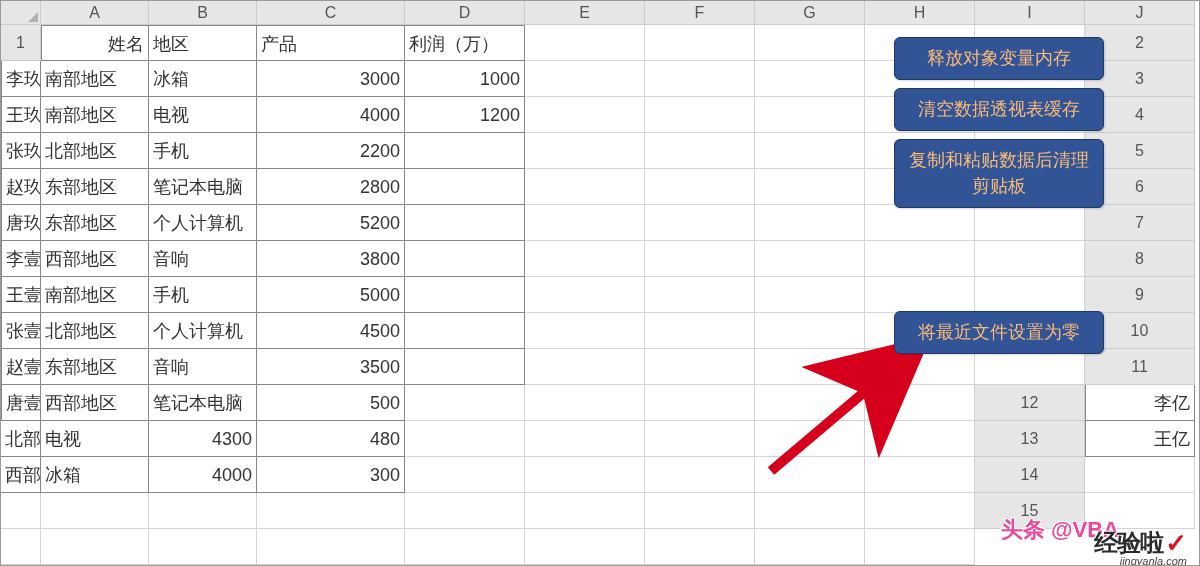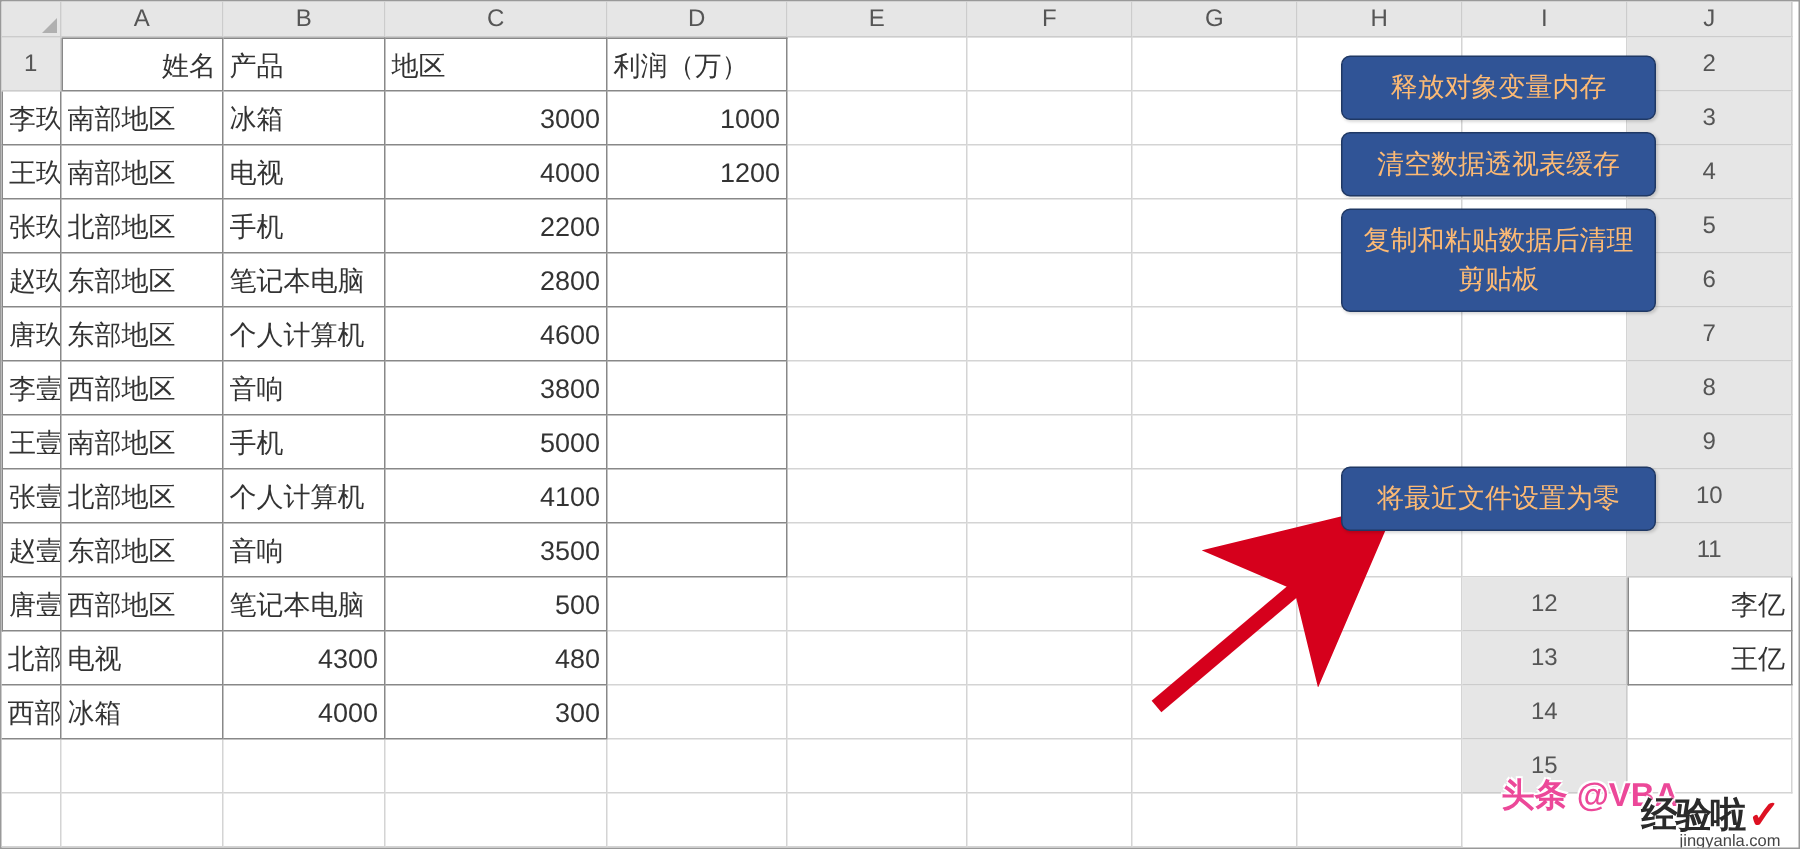--- a/index.html
+++ b/index.html
@@ -137,42 +137,43 @@
     text-shadow: 0 0 2px #fff, 1px 1px 0 #fff, -1px -1px 0 #fff;
     letter-spacing: -1px;
   }
   .wm-check { color: #d12; font-size: 26px; font-weight: 900; text-shadow: 1px 1px 0 #fff; }
   .wm-url {
     position: absolute;
     right: 12px;
     bottom: -2px;
     font-size: 11px;
     color: #444;
+    font-style: italic;
     z-index: 7;
   }
 </style>
 </head>
 <body>
 
 <div class="sheet" id="sheet">
     <div class="corner"></div>
     <div class="col-h">A</div>
     <div class="col-h">B</div>
     <div class="col-h">C</div>
     <div class="col-h">D</div>
     <div class="col-h">E</div>
     <div class="col-h">F</div>
     <div class="col-h">G</div>
     <div class="col-h">H</div>
     <div class="col-h">I</div>
     <div class="col-h">J</div>
     <div class="row-h">1</div>
     <div class="cell outline outline-top outline-left">姓名</div>
+    <div class="cell outline outline-top">地区</div>
     <div class="cell outline outline-top">产品</div>
-    <div class="cell outline outline-top">地区</div>
     <div class="cell outline outline-top">利润（万）</div>
     <div class="cell"></div>
     <div class="cell"></div>
     <div class="cell"></div>
     <div class="cell"></div>
     <div class="cell"></div>
     <div class="row-h">2</div>
     <div class="cell outline outline-left">李玖</div>
     <div class="cell outline">南部地区</div>
     <div class="cell outline">冰箱</div>
@@ -213,21 +214,21 @@
     <div class="cell outline"></div>
     <div class="cell"></div>
     <div class="cell"></div>
     <div class="cell"></div>
     <div class="cell"></div>
     <div class="cell"></div>
     <div class="row-h">6</div>
     <div class="cell outline outline-left">唐玖</div>
     <div class="cell outline">东部地区</div>
     <div class="cell outline">个人计算机</div>
-    <div class="cell outline num">4600</div>
+    <div class="cell outline num">5200</div>
     <div class="cell outline"></div>
     <div class="cell"></div>
     <div class="cell"></div>
     <div class="cell"></div>
     <div class="cell"></div>
     <div class="cell"></div>
     <div class="row-h">7</div>
     <div class="cell outline outline-left">李壹</div>
     <div class="cell outline">西部地区</div>
     <div class="cell outline">音响</div>
@@ -246,21 +247,21 @@
     <div class="cell outline"></div>
     <div class="cell"></div>
     <div class="cell"></div>
     <div class="cell"></div>
     <div class="cell"></div>
     <div class="cell"></div>
     <div class="row-h">9</div>
     <div class="cell outline outline-left">张壹</div>
     <div class="cell outline">北部地区</div>
     <div class="cell outline">个人计算机</div>
-    <div class="cell outline num">4100</div>
+    <div class="cell outline num">4500</div>
     <div class="cell outline"></div>
     <div class="cell"></div>
     <div class="cell"></div>
     <div class="cell"></div>
     <div class="cell"></div>
     <div class="cell"></div>
     <div class="row-h">10</div>
     <div class="cell outline outline-left">赵壹</div>
     <div class="cell outline">东部地区</div>
     <div class="cell outline">音响</div>

